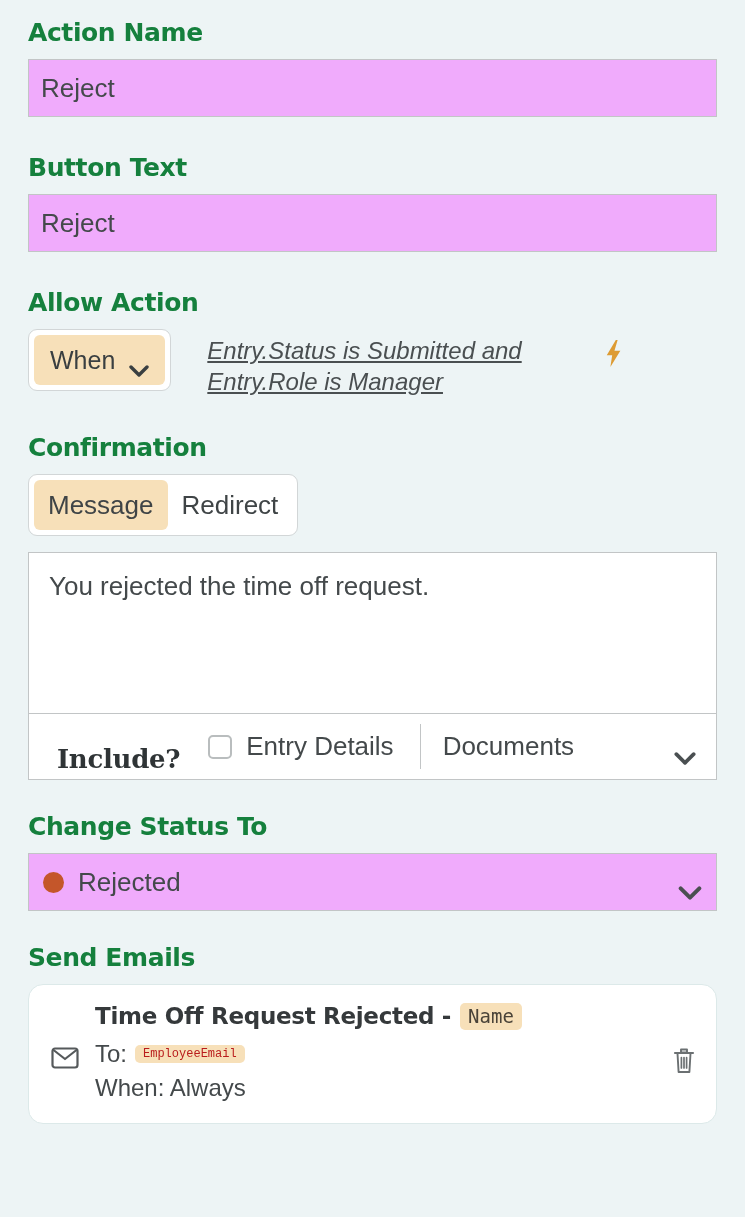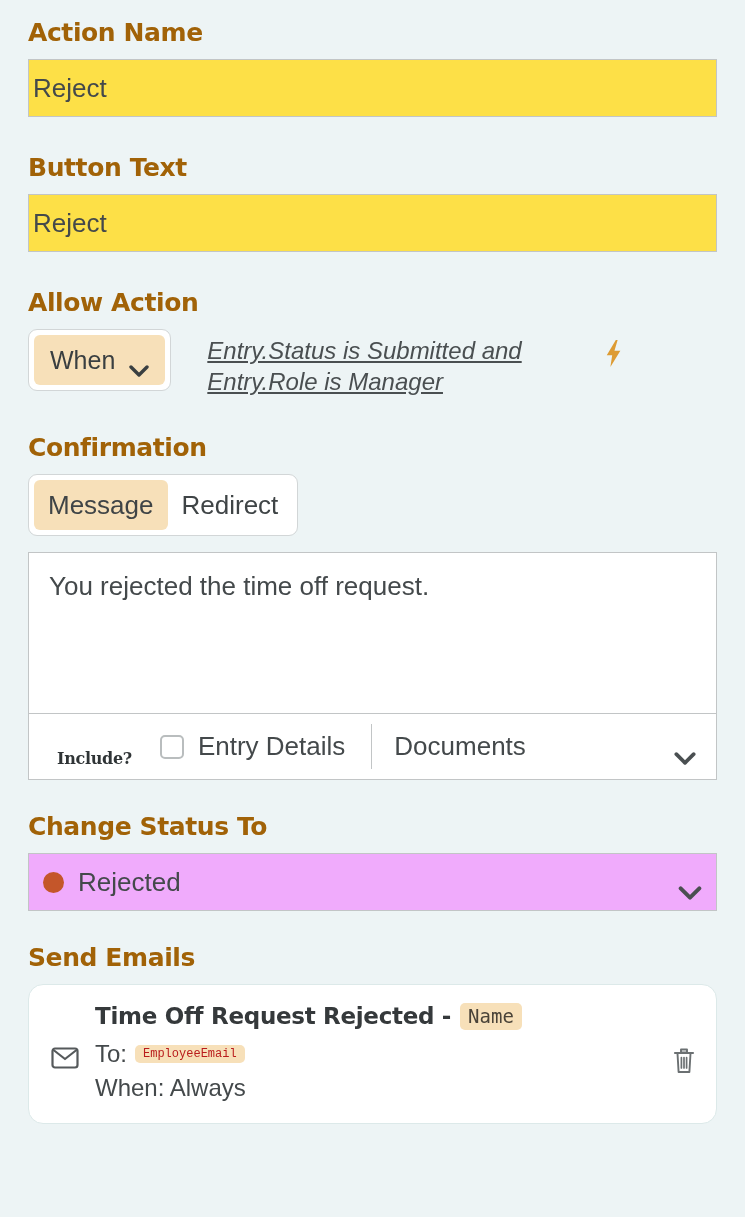--- a/index.html
+++ b/index.html
@@ -23,33 +23,33 @@
     position: relative;
     overflow: hidden;
   }
 
   
   .section-label {
     font-family: "DejaVu Sans", sans-serif;
     font-weight: bold;
     font-size: 25px;
     letter-spacing: -0.4px;
-    color: #a16207;
+    color: #15803d;
     line-height: 1;
   }
 
   
   .text-input {
     width: 100%;
     height: 58px;
-    background: #fde047;
+    background: #f0abfc;
     border: 1px solid #c2c5c6;
     display: flex;
     align-items: center;
-    padding: 0 4px;
+    padding: 0 12px;
     font-size: 26px;
     color: #44494b;
     font-family: "Liberation Sans", sans-serif;
   }
 
   
   .allow-row {
     display: flex;
     align-items: flex-start;
     gap: 14px;
@@ -140,21 +140,21 @@
   .include-bar {
     border-top: 1px solid #c2c5c6;
     height: 66px;
     display: flex;
     align-items: center;
   }
 
   .include-label {
     font-family: "DejaVu Serif", serif;
     font-weight: bold;
-    font-size: 16px;
+    font-size: 26px;
     color: #2f3436;
     padding-left: 28px;
     letter-spacing: -0.3px;
     margin-top: 24px;
   }
 
   .checkbox {
     width: 24px;
     height: 24px;
     border: 2px solid #b9bdbe;

